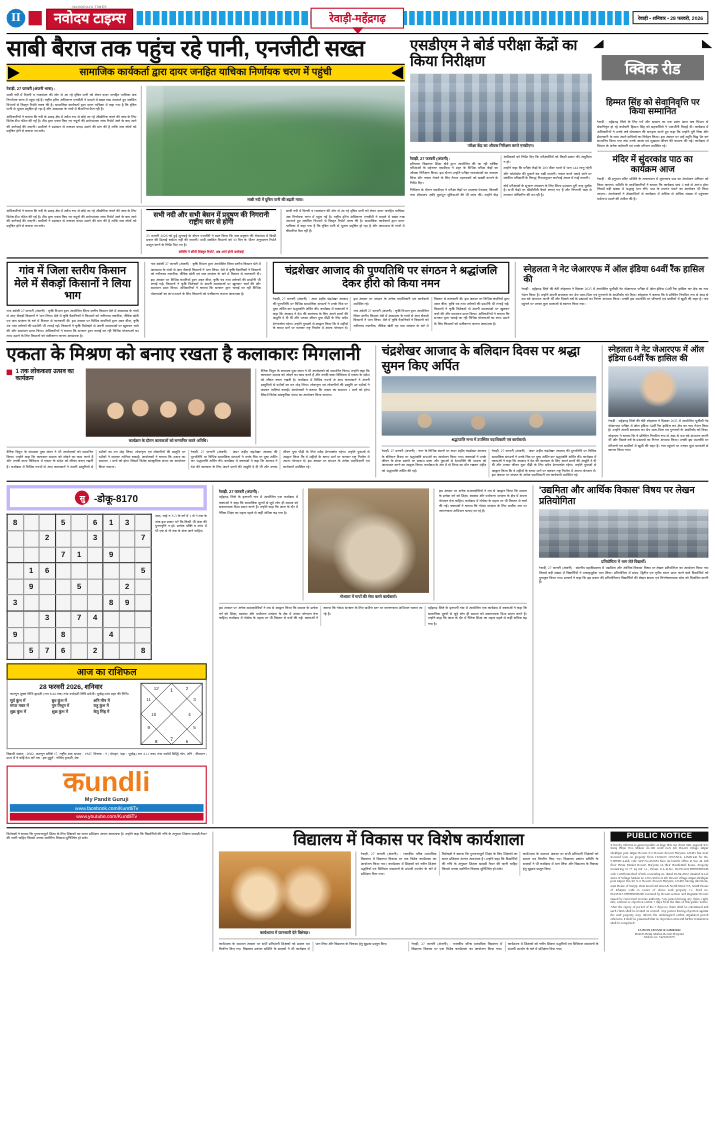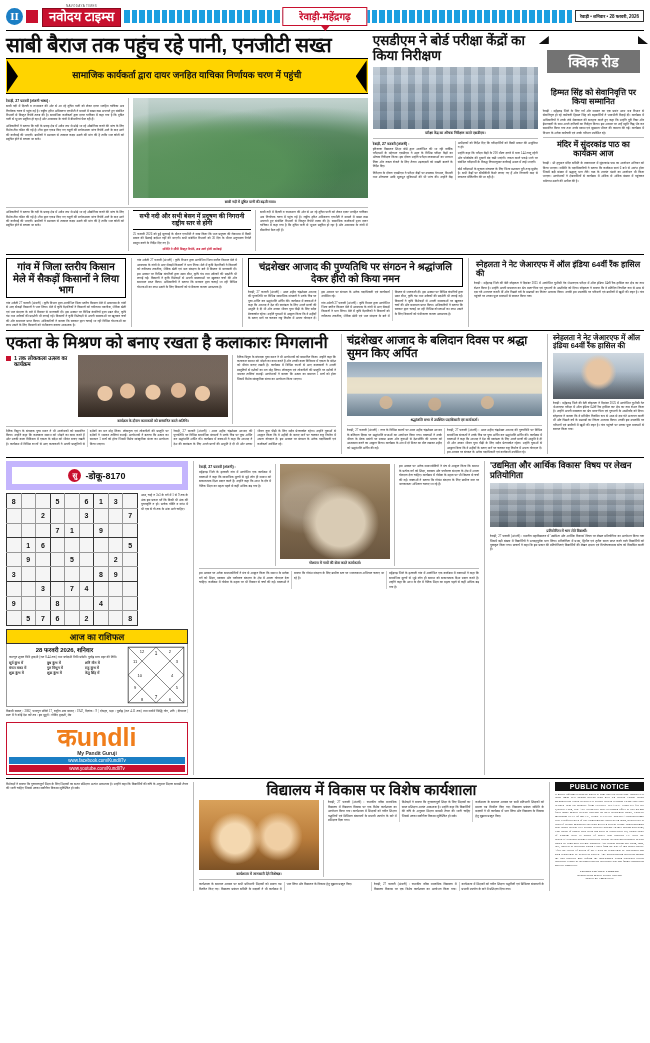--- a/index.html
+++ b/index.html
@@ -57,21 +57,21 @@
   .col-mid  { width:168px; }
   .col-right{ width:103px; }
 
   h1.lead {
     font-size:20.5px; font-weight:bold; line-height:1.04; letter-spacing:-.3px;
     margin:0; white-space:nowrap;
   }
   h2.mid-head { font-size:13.5px; font-weight:bold; line-height:1.1; margin:0; }
   .kicker-bar {
     background:#ffd400; border-top:1px solid #000; border-bottom:1px solid #000;
-    font-size:9px; font-weight:bold; text-align:center; padding:12px 14px;
+    font-size:9px; font-weight:bold; text-align:center; padding:2px 14px;
     margin:3px 0 4px; position:relative; line-height:1.1;
   }
   .kicker-bar:before, .kicker-bar:after{
     content:""; position:absolute; top:1px; bottom:1px; width:11px; background:#000;
   }
   .kicker-bar:before{ left:1px; clip-path:polygon(0 0,100% 50%,0 100%); }
   .kicker-bar:after { right:1px; clip-path:polygon(100% 0,0 50%,100% 100%); }
 
   
   .quick-head {
@@ -167,21 +167,21 @@
   .big-head { font-size:16.5px; font-weight:bold; line-height:1.05; margin:0; white-space:nowrap;}
   .med-head { font-size:11.5px; font-weight:bold; line-height:1.08; margin:0; }
   .small-head { font-size:9px; font-weight:bold; line-height:1.1; margin:0; }
 
   .bullet-item { display:flex; gap:3px; align-items:flex-start; margin-bottom:2px;}
   .bullet-sq { width:5px; height:5px; background:#c8102e; flex:none; margin-top:1px;}
   .bullet-txt { font-size:5.6px; font-weight:bold; line-height:1.15; }
 
   
   .sudoku-head { display:flex; align-items:center; justify-content:center; gap:4px; position:relative;
-                 border:6px solid #c4b5fd; padding:2px 4px; background:#fff;}
+                 border:3px solid #c4b5fd; padding:2px 4px; background:#fff;}
   .su-badge { width:13px; height:13px; border-radius:50%; background:#c8102e; color:#fff;
               font-size:7px; font-weight:bold; display:flex; align-items:center; justify-content:center;}
   .su-title { font-size:9px; font-weight:bold; }
   table.sudoku { border-collapse:collapse; width:132px; }
   table.sudoku td {
     width:14.6px; height:14.6px; border:.6px solid #999; text-align:center;
     font-size:7px; font-weight:bold; background:#f5f5f5; color:#111; padding:0;
   }
   table.sudoku tr:nth-child(3n) td { border-bottom:1.3px solid #333; }
   table.sudoku tr:first-child td { border-top:1.3px solid #333; }

